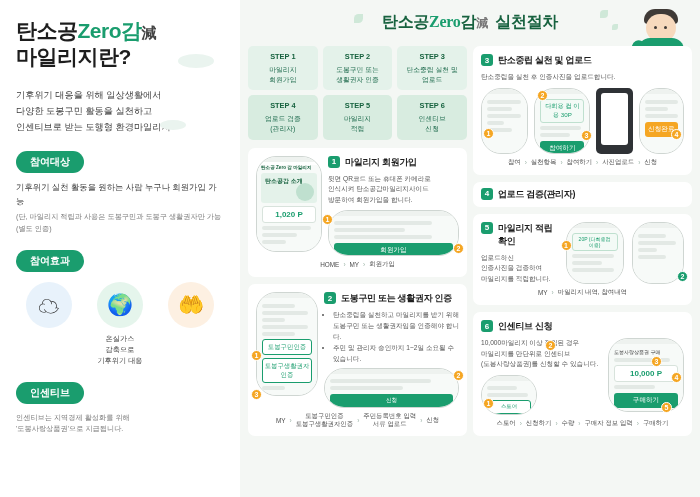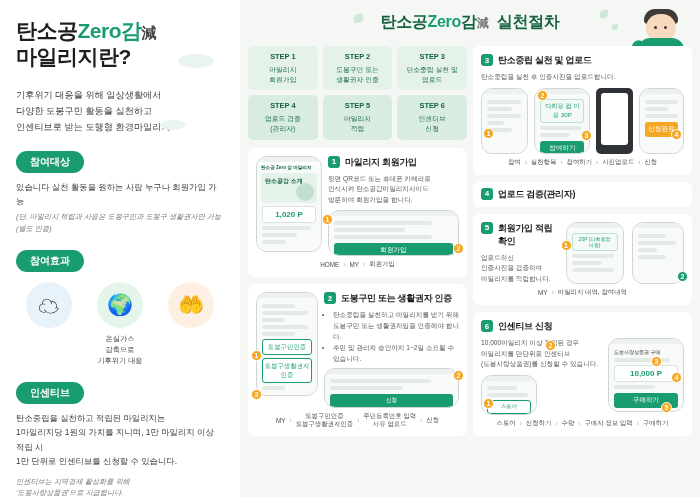--- a/index.html
+++ b/index.html
@@ -21,42 +21,42 @@
   .left-title .gam { color:#1a9d6e; }
   .left-title .small { font-size:15px; color:#444; font-weight:bold;}
   .left-sub {
     margin-top:16px; font-size:9.2px; line-height:1.75; color:#3b3b3b;
   }
   .sec-badge {
     display:inline-block; background:#1a9d6e; color:#fff; font-size:10px; font-weight:bold;
     padding:4px 14px; border-radius:11px; margin-top:16px;
   }
   .sec-body { font-size:8.4px; line-height:1.7; color:#3b3b3b; margin-top:7px; }
-  .sec-note { font-size:7.2px; color:#7a7a7a; margin-top:3px; line-height:1.55;font-style:italic;}
+  .sec-note { font-size:7.2px; color:#7a7a7a; margin-top:3px; line-height:1.55;}
   .effects { display:flex; gap:6px; margin-top:10px; }
   .eff { flex:1; text-align:center; }
   .eff .circ {
     width:46px; height:46px; border-radius:50%; margin:0 auto 5px auto;
     display:flex; align-items:center; justify-content:center; font-size:21px;
   }
   .eff1 .circ { background:#e8f2fb; }
   .eff2 .circ { background:#e5f5ec; }
   .eff3 .circ { background:#fdf0e2; }
   .eff .cap { font-size:7.2px; line-height:1.55; color:#3d3d3d; }
   .cloud {
     position:absolute; background:#eaf4ef; border-radius:50%;
   }
 
   
   .main {
     position:absolute; left:240px; top:0; width:460px; height:497px;
     background:#f4f7f4;
   }
   .main-header {
-    position:relative; height:46px; background:#f4f7f4;
+    position:relative; height:46px; background:#f4f7f4;font-family:Liberation Serif, serif;
   }
   .main-title {
     position:absolute; left:0; right:0; top:12px; text-align:center;
     font-size:16px; font-weight:bold; color:#17623f; letter-spacing:-0.3px;
   }
   .main-title .z { color:#1a9d6e; }
   .main-title .gm { color:#777; }
 
   
   .char { position:absolute; right:10px; top:4px; width:58px; height:72px; }
@@ -91,21 +91,21 @@
     flex:none; width:12px; height:12px; border-radius:3px; background:#1a9d6e; color:#fff;
     font-size:8px; font-weight:bold; display:flex; align-items:center; justify-content:center;
   }
   .card-title { font-size:9px; font-weight:bold; color:#1d1d1d; letter-spacing:-0.3px; }
   .card-desc { font-size:6.6px; line-height:1.6; color:#555; }
   .card-desc li { margin:0 0 1px 0; }
   ul.card-desc { padding-left:9px; margin:2px 0 0 0; }
 
   
   .phone {
-    background:#fff; border:1.3px solid #cfd6d2; border-radius:11px; position:relative;
+    background:#fff; border:1.3px solid #cfd6d2; border-radius:20px; position:relative;
     overflow:hidden;
   }
   .phone .bar { height:5px; background:#eef2ef; }
   .phone .scr { background:#f7faf8; }
   .ln { height:4px; background:#e3e9e5; border-radius:2px; margin:3px 5px; }
   .ln.w60{width:55%;} .ln.w40{width:38%;} .ln.w80{width:76%;}
   .btn-grn {
     background:#1a9d6e; color:#fff; font-size:6.6px; text-align:center;
     border-radius:3px; padding:3px 0; margin:4px 5px;
   }
@@ -146,43 +146,40 @@
     <div class="left-title">
       <span>탄소공</span><span class="zero">Zero</span><span class="gam">감</span><span class="small">減</span><br>
       <span>마일리지란?</span>
     </div>
 
     <div class="left-sub" style="white-space:pre-line;">기후위기 대응을 위해 일상생활에서
 다양한 도봉구민 활동을 실천하고
 인센티브로 받는 도행형 환경마일리지</div>
 
     <div class="sec-badge">참여대상</div>
-    <div class="sec-body">있습니다 실천 활동을 원하는 사람 누구나 회원가입 가능</div>
+    <div class="sec-body">기후위기 실천 활동을 원하는 사람 누구나 회원가입 가능</div>
     <div class="sec-note">(단, 마일리지 적립과 사용은 도봉구민과 도봉구 생활권자만 가능(별도 인증)</div>
 
     <div class="sec-badge">참여효과</div>
     <div class="effects">
       <div class="eff eff1">
         <div class="circ">☁</div>
       </div>
       <div class="eff eff2">
         <div class="circ">🌍</div>
         <div class="cap" style="white-space:pre-line;">온실가스
 감축으로
 기후위기 대응</div>
       </div>
       <div class="eff eff3">
         <div class="circ">🤲</div>
       </div>
     </div>
 
     <div class="sec-badge">인센티브</div>
-    <div class="sec-body" style="white-space:pre-line;">탄소중립을 실천하고 적립된 마일리지는
-1마일리지당 1원의 가치를 지니며, 1만 마일리지 이상 적립 시
-1만 단위로 인센티브를 신청할 수 있습니다.</div>
     <div class="sec-note" style="white-space:pre-line; margin-top:8px;">인센티브는 지역경제 활성화를 위해
 '도봉사랑상품권'으로 지급됩니다.</div>
   </div>
 
   <div class="main">
 
     <div class="main-header">
       <div class="main-title">
         <span>탄소공</span><span class="z">Zero</span><span>감</span><span class="gm" style="font-size:12px;">減</span>
         &nbsp;<span>실천절차</span>
@@ -407,21 +404,21 @@
             <div class="num">4</div>
             <div class="card-title">업로드 검증(관리자)</div>
           </div>
         </div>
 
         <div class="card">
           <div class="mockrow">
             <div style="flex:1;">
               <div class="card-hd">
                 <div class="num">5</div>
-                <div class="card-title">회원가입 적립 확인</div>
+                <div class="card-title">마일리지 적립 확인</div>
               </div>
               <div class="card-desc" style="white-space:pre-line;">업로드하신
 인증사진을 검증하여
 마일리지를 적립합니다.</div>
             </div>
             <div style="position:relative;">
               <div class="phone" style="width:58px; height:62px; display:inline-block; vertical-align:top;">
                 <div class="bar"></div>
                 <div class="scr" style="height:57px; padding-top:3px;">
                   <div class="tag-line" style="font-size:5px;">20P (다회용컵 이용)</div>

